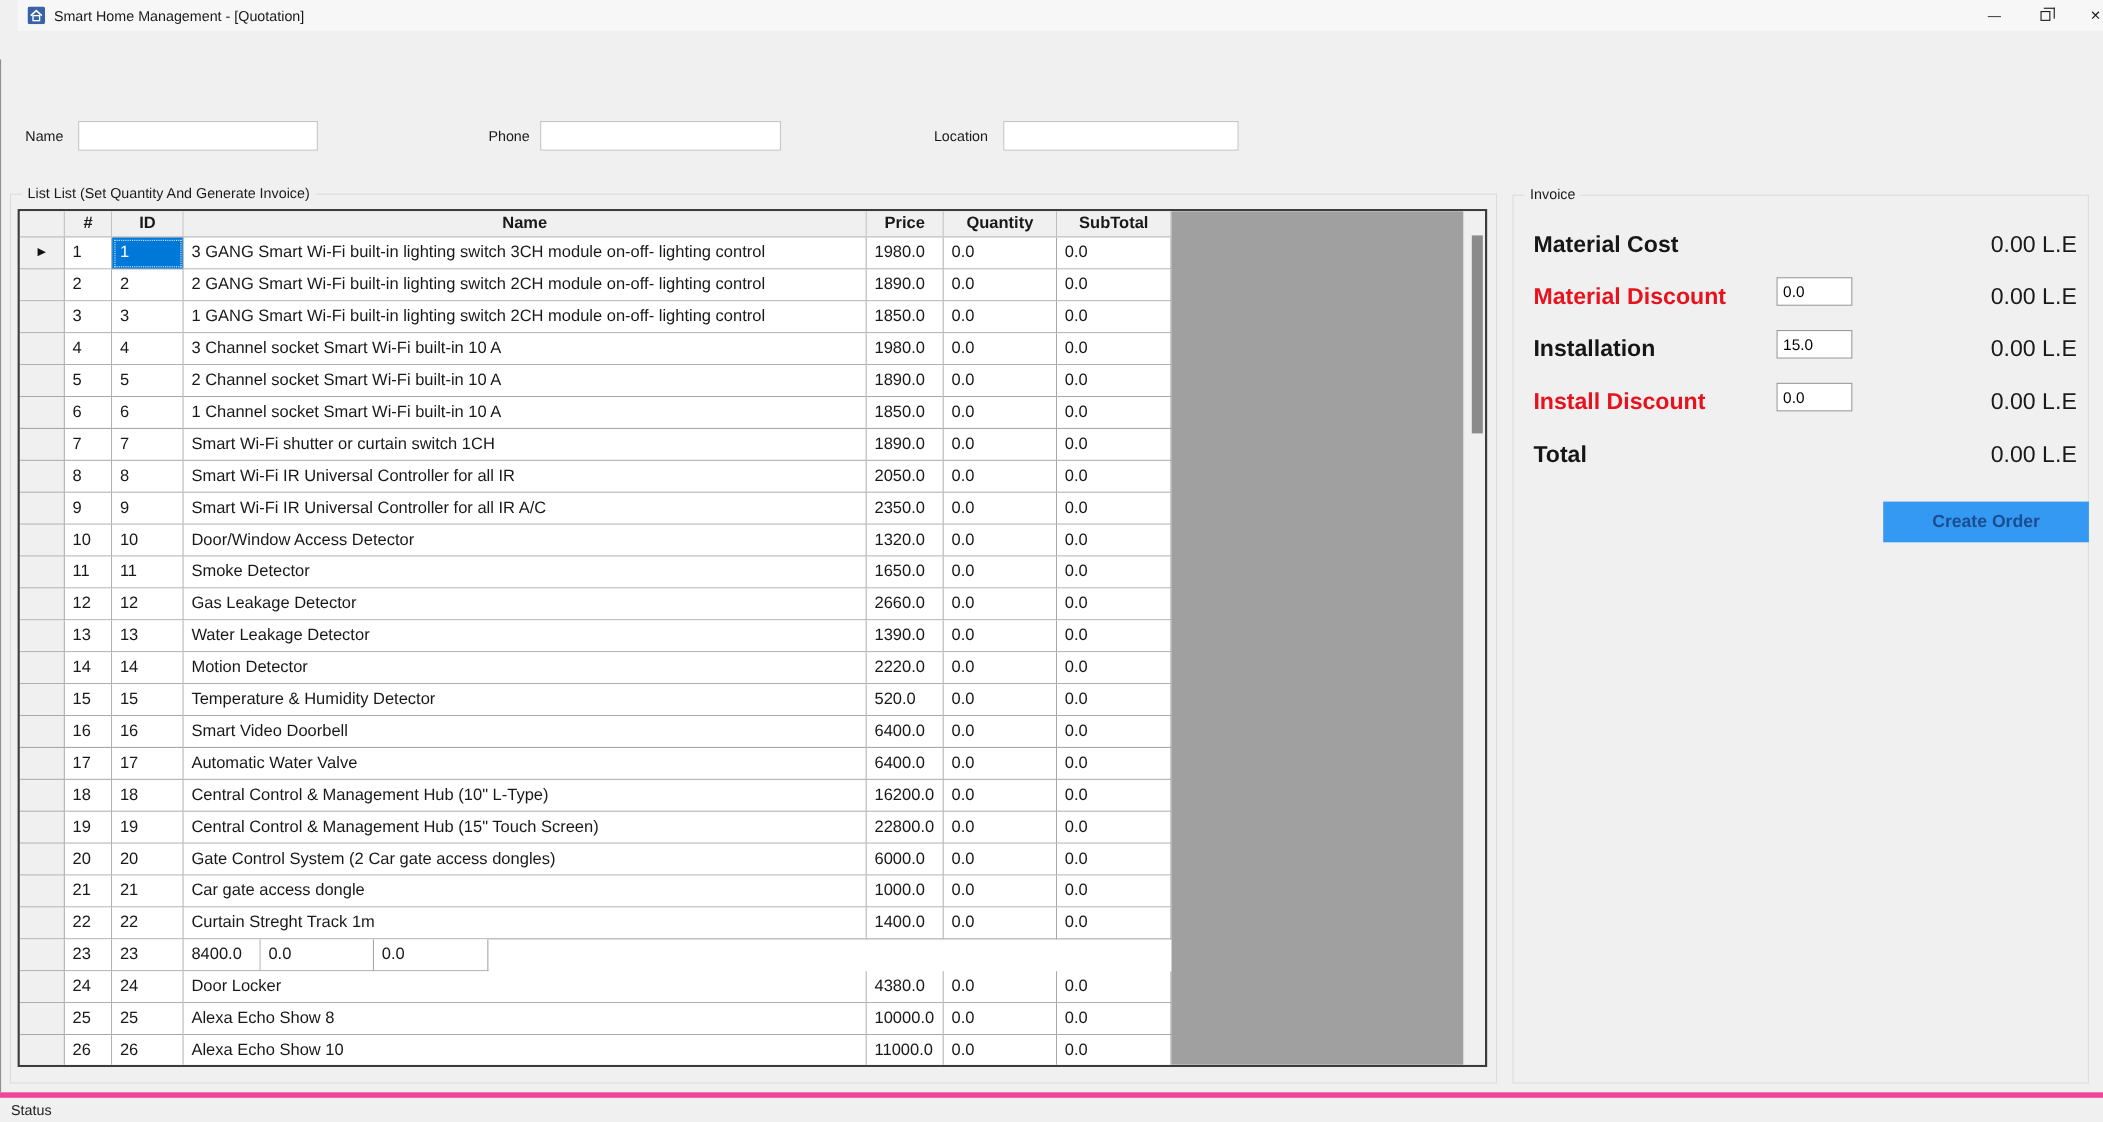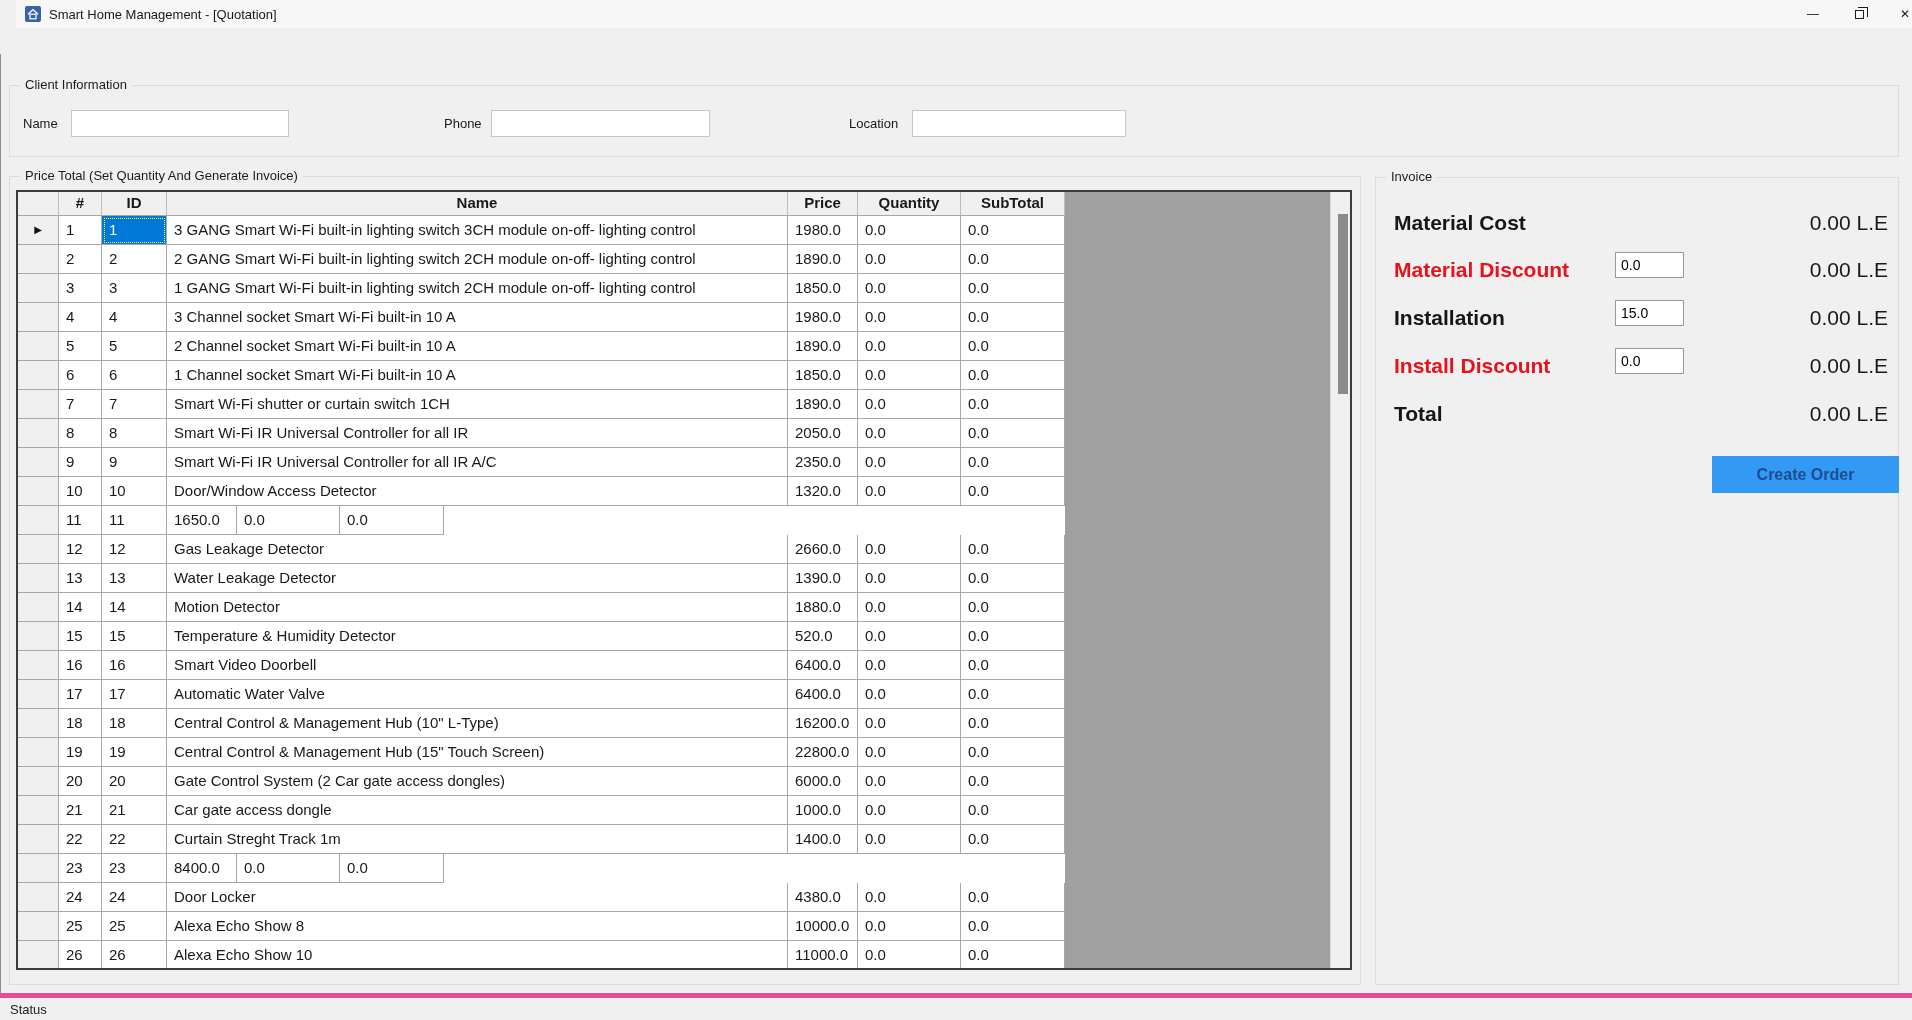--- a/index.html
+++ b/index.html
@@ -123,32 +123,29 @@
     </div>
     <div class="mdi-btn">
       <span class="glyph-mdi-restore"></span>
     </div>
     <div class="mdi-btn">✕</div>
   </div>
 </div>
 
 <div class="mdi-area">
 
-  <div class="groupbox gb-client">
-    <span class="groupbox-label">Client Information</span>
-  </div>
   <span class="field-label lbl-name">Name</span>
   <input class="field-input in-name" value="" style="">
   <span class="field-label lbl-phone">Phone</span>
   <input class="field-input in-phone" value="" style="">
   <span class="field-label lbl-location">Location</span>
   <input class="field-input in-location" value="" style="">
 
   <div class="groupbox gb-price">
-    <span class="groupbox-label">Price Total (Set Quantity And Generate Invoice)</span>
+    <span class="groupbox-label">List List (Set Quantity And Generate Invoice)</span>
   </div>
 
   <div class="grid">
     <div class="grid-inner">
       <div class="grid-filler"></div>
       <div class="grid-scroll">
         <div class="grid-thumb"></div>
       </div>
       <div class="grid-header">
         <div class="gh-cell col-sel"></div>
@@ -247,20 +244,21 @@
             <div class="g-cell col-id">10</div>
             <div class="g-cell col-name">Door/Window Access Detector</div>
             <div class="g-cell col-price">1320.0</div>
             <div class="g-cell col-qty">0.0</div>
             <div class="g-cell col-sub">0.0</div>
           </div>
           <div class="grid-row">
             <div class="g-cell c-sel col-sel"></div>
             <div class="g-cell col-n">11</div>
             <div class="g-cell col-id">11</div>
+            <div class="g-cell col-name">Smoke Detector</div>
             <div class="g-cell col-price">1650.0</div>
             <div class="g-cell col-qty">0.0</div>
             <div class="g-cell col-sub">0.0</div>
           </div>
           <div class="grid-row">
             <div class="g-cell c-sel col-sel"></div>
             <div class="g-cell col-n">12</div>
             <div class="g-cell col-id">12</div>
             <div class="g-cell col-name">Gas Leakage Detector</div>
             <div class="g-cell col-price">2660.0</div>
@@ -274,21 +272,21 @@
             <div class="g-cell col-name">Water Leakage Detector</div>
             <div class="g-cell col-price">1390.0</div>
             <div class="g-cell col-qty">0.0</div>
             <div class="g-cell col-sub">0.0</div>
           </div>
           <div class="grid-row">
             <div class="g-cell c-sel col-sel"></div>
             <div class="g-cell col-n">14</div>
             <div class="g-cell col-id">14</div>
             <div class="g-cell col-name">Motion Detector</div>
-            <div class="g-cell col-price">1880.0</div>
+            <div class="g-cell col-price">2220.0</div>
             <div class="g-cell col-qty">0.0</div>
             <div class="g-cell col-sub">0.0</div>
           </div>
           <div class="grid-row">
             <div class="g-cell c-sel col-sel"></div>
             <div class="g-cell col-n">15</div>
             <div class="g-cell col-id">15</div>
             <div class="g-cell col-name">Temperature &amp; Humidity Detector</div>
             <div class="g-cell col-price">520.0</div>
             <div class="g-cell col-qty">0.0</div>

